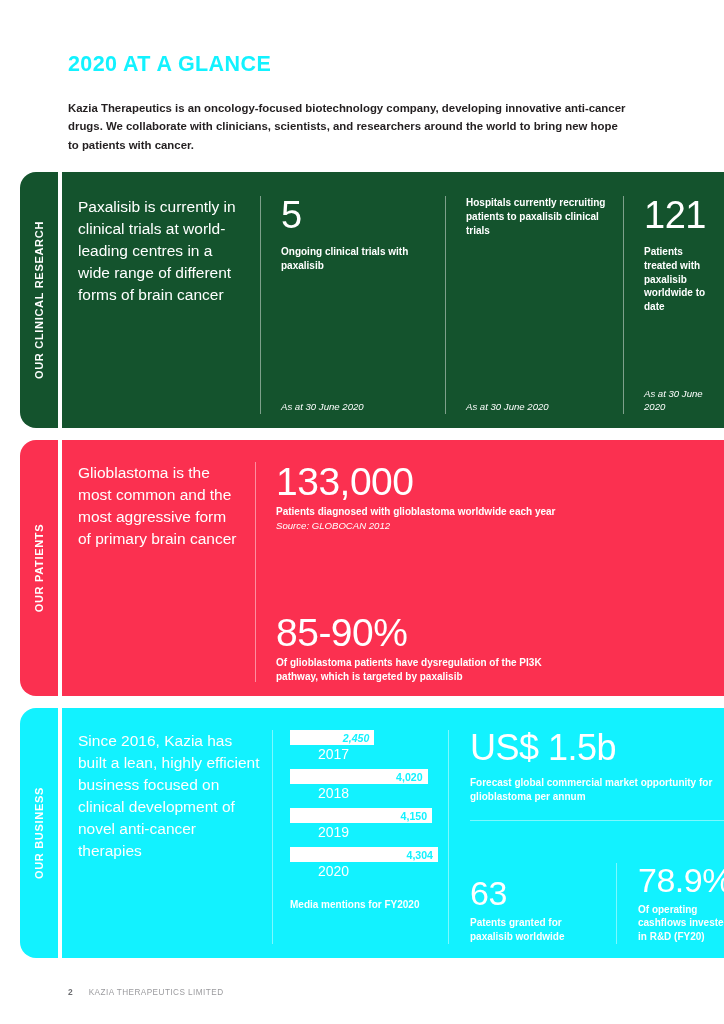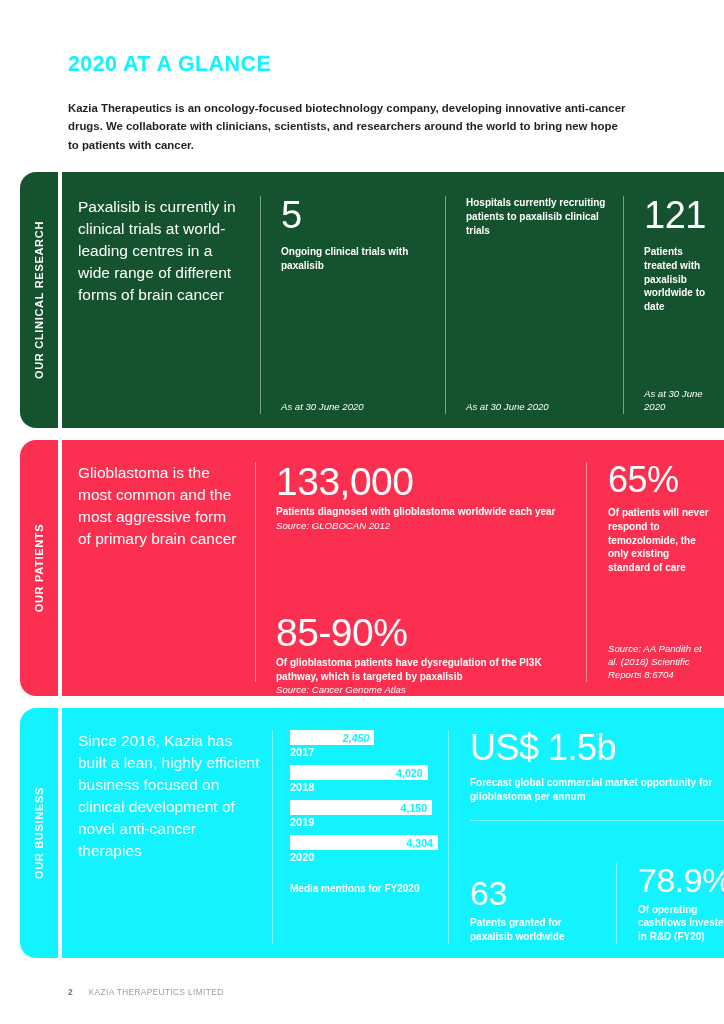--- a/index.html
+++ b/index.html
@@ -200,23 +200,24 @@
     padding-right: 5px;
     box-sizing: border-box;
   }
   .bar-val {
     color: #12f2ff;
     font-size: 10.6px;
     font-weight: 700;
   }
   .bar-year {
     color: #ffffff;
-    font-size: 11px;
-    font-weight: 700;
+    font-size: 14px;
+    font-weight: 400;
     margin-top: 1px;
+    margin-left: 28px;
   }
   #chart-cap { margin-top: 12px; }
   #p3-right .stat-num { font-size: 36px; line-height: 1; }
   #p3-bottom {
     display: flex;
     align-items: flex-end;
     margin-top: auto;
     position: relative;
   }
   #p3-b1 { flex: 0 0 136px; padding-right: 10px; }
@@ -305,30 +306,23 @@
         <div class="stat-num">133,000</div>
         <div class="stat-cap">Patients diagnosed with glioblastoma worldwide each year</div>
         <div class="stat-src">Source: GLOBOCAN 2012</div>
       </div>
 
       <div class="hrule" id="p2-divider"></div>
 
       <div>
         <div class="stat-num">85-90%</div>
         <div class="stat-cap">Of glioblastoma patients have dysregulation of the PI3K pathway, which is targeted by paxalisib</div>
-        <div class="stat-src">Source: Cancer Genome Atlas</div>
-      </div>
-    </div>
-
-    <div id="p2-right">
-      <div class="vrule" style="left:0;"></div>
-      <div class="stat-num">65%</div>
-      <div class="stat-cap">Of patients will never respond to temozolomide, the only existing standard of care</div>
-      <div class="stat-src">Source: AA Pandith et al. (2018) Scientific Reports 8:6704</div>
-    </div>
+      </div>
+    </div>
+
 
   </div>
 </section>
 
 <section class="panel" id="panel-business">
   <div class="panel-tab">
     <span class="panel-tab-label">OUR BUSINESS</span>
   </div>
   <div class="panel-gap"></div>
   <div class="panel-body">

